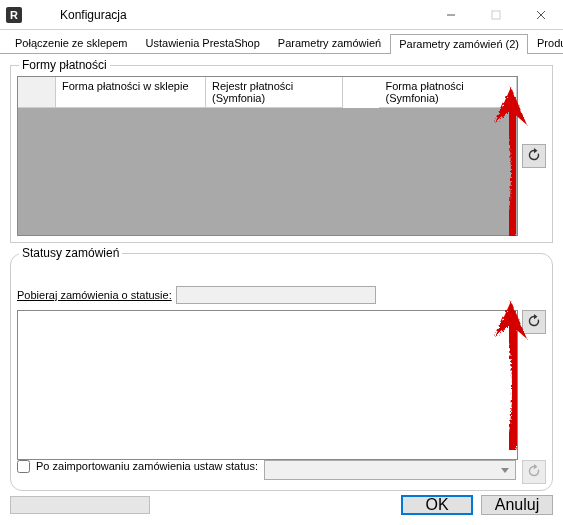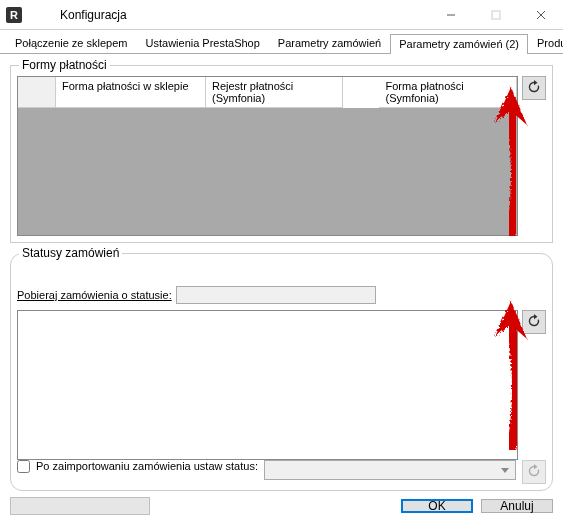--- a/index.html
+++ b/index.html
@@ -82,21 +82,21 @@
     position: absolute;
     top: -8px;
     left: 8px;
     background: #fff;
     padding: 0 3px;
     font-size: 12px;
   }
   .table-wrap {
     position: relative;
     display: flex;
-    align-items: flex-start;
+    align-items: center;
     gap: 4px;
   }
   .grid {
     flex: 1;
     border: 1px solid #888;
     background: #a9a9a9;
     height: 160px;
     overflow: hidden;
   }
   .grid-head {
@@ -203,27 +203,27 @@
   }
   .progress {
     width: 140px;
     height: 18px;
     border: 1px solid #bfbfbf;
     background: #e6e6e6;
   }
   .spacer { flex: 1; }
   .btn {
     min-width: 72px;
-    height: 14px;
+    height: 20px;
     border: 1px solid #adadad;
     background: #e1e1e1;
     display: flex;
     align-items: center;
     justify-content: center;
-    font-size: 12px;
+    font-size: 16px;
     cursor: default;
   }
   .btn.primary {
     border: 2px solid #0078d7;
     background: #e1e1e1;
   }
 
   
   .arrow-overlay {
     position: absolute;

